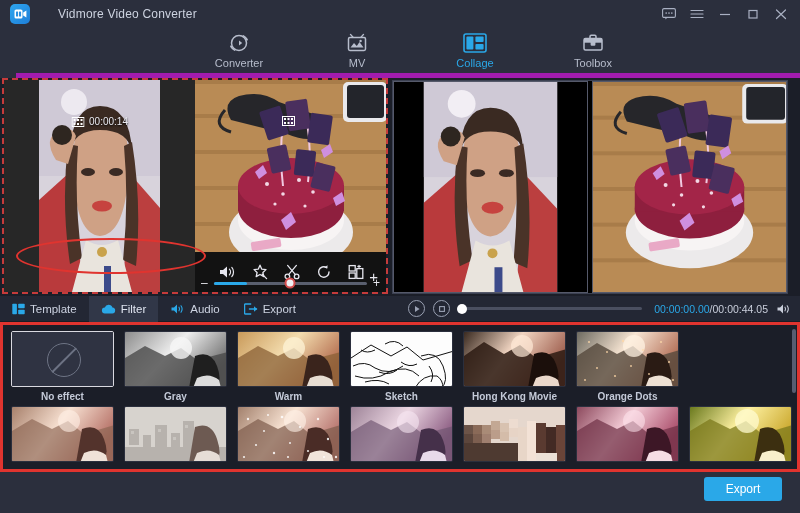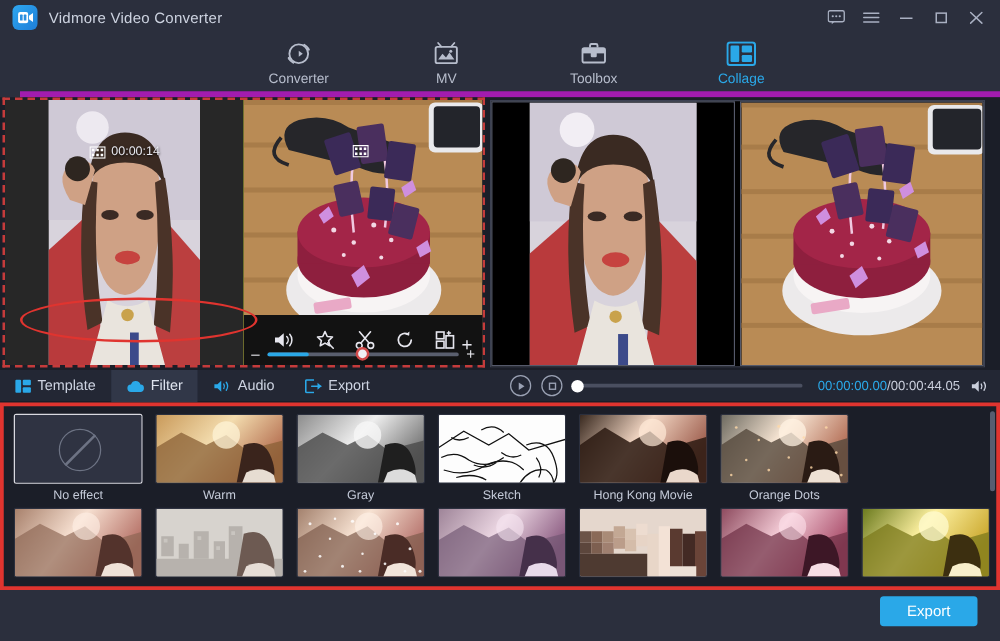--- a/index.html
+++ b/index.html
@@ -23,21 +23,21 @@
     display: flex; align-items: center;
   }
   #app-logo {
     width: 20px; height: 20px; margin-left: 10px;
     background: linear-gradient(135deg,#2ea7f0,#1e7ed8);
     border-radius: 5px;
     display: flex; align-items: center; justify-content: center;
   }
   #app-logo svg { display:block; }
   #app-title {
-    margin-left: 9px; font-size: 12px; color: #cdd3e0; letter-spacing: .2px;
+    margin-left: 28px; font-size: 12px; color: #cdd3e0; letter-spacing: .2px;
   }
   #win-controls {
     position: absolute; right: 6px; top: 0; height: 28px;
     display: flex; align-items: center; gap: 2px;
   }
   .winbtn {
     width: 26px; height: 24px; display: flex; align-items: center; justify-content: center;
     color: #a9b0c2; cursor: default;
   }
 
@@ -165,21 +165,21 @@
   
   #filter-panel {
     position: absolute; top: 322px; left: 0; width: 800px; height: 150px;
     background: #1b1e28;
     border: 3px solid #e0342f;
     overflow: hidden;
   }
   #filter-scroll { position: relative; width: 794px; padding: 6px 0 0 8px; }
   .filter-row { display: flex; gap: 10px; }
   .filter-row + .filter-row { margin-top: 4px; }
-  .filter-item { width: 103px; }
+  .filter-item { width: 103px; font-weight: bold; }
   .thumb {
     width: 103px; height: 56px; border-radius: 2px; overflow: hidden; position: relative;
     background: #2b2f3d; border: 1px solid transparent;
   }
   .filter-item.selected .thumb { border: 1px solid #d9d9e0; }
   .thumb-label {
     margin-top: 4px; text-align: center; font-size: 10px; color: #c4cad8;
     white-space: nowrap; overflow: hidden; text-overflow: ellipsis;
   }
   .no-effect-thumb {
@@ -288,42 +288,42 @@
           <rect x="2.5" y="5.5" width="17" height="13" rx="1.4" fill="none" stroke="currentColor" stroke-width="1.5"></rect>
           <path d="M4.5 15.5 L8 11 L10.8 14 L13.5 10 L17.5 15.5 Z" fill="currentColor"></path>
           <circle cx="14.6" cy="9" r="1.2" fill="currentColor"></circle>
           <line x1="7" y1="5.2" x2="4.5" y2="2.4" stroke="currentColor" stroke-width="1.4" stroke-linecap="round"></line>
           <line x1="15" y1="5.2" x2="17.5" y2="2.4" stroke="currentColor" stroke-width="1.4" stroke-linecap="round"></line>
         </svg>
       </div>
       <div class="navlabel">MV</div>
     </div>
 
+    <div class="navitem active">
+      <div class="navicon">
+        <svg width="24" height="20" viewBox="0 0 24 20">
+          <rect x="1" y="1" width="22" height="18" rx="2" fill="none" stroke="currentColor" stroke-width="1.6"></rect>
+          <rect x="3.4" y="3.4" width="7" height="13.2" rx="1" fill="currentColor"></rect>
+          <rect x="12.4" y="3.4" width="8.2" height="5.6" rx="1" fill="currentColor"></rect>
+          <rect x="12.4" y="11" width="8.2" height="5.6" rx="1" fill="currentColor"></rect>
+        </svg>
+      </div>
+      <div class="navlabel">Collage</div>
+    </div>
+
     <div class="navitem">
       <div class="navicon">
         <svg width="22" height="20" viewBox="0 0 22 20">
           <path d="M8 5 V3.4 a1.2 1.2 0 0 1 1.2-1.2 h3.6 A1.2 1.2 0 0 1 14 3.4 V5" fill="none" stroke="currentColor" stroke-width="1.5"></path>
           <rect x="2" y="5.5" width="18" height="11.5" rx="1.5" fill="none" stroke="currentColor" stroke-width="1.5"></rect>
           <rect x="2" y="5.5" width="18" height="4.2" fill="currentColor"></rect>
           <rect x="8.6" y="8.2" width="4.8" height="4.6" rx="1" fill="currentColor"></rect>
         </svg>
       </div>
       <div class="navlabel">Toolbox</div>
-    </div>
-
-    <div class="navitem active">
-      <div class="navicon">
-        <svg width="24" height="20" viewBox="0 0 24 20">
-          <rect x="1" y="1" width="22" height="18" rx="2" fill="none" stroke="currentColor" stroke-width="1.6"></rect>
-          <rect x="3.4" y="3.4" width="7" height="13.2" rx="1" fill="currentColor"></rect>
-          <rect x="12.4" y="3.4" width="8.2" height="5.6" rx="1" fill="currentColor"></rect>
-          <rect x="12.4" y="11" width="8.2" height="5.6" rx="1" fill="currentColor"></rect>
-        </svg>
-      </div>
-      <div class="navlabel">Collage</div>
     </div>
   </div>
 
   <div id="workspace">
 
     <div id="collage-canvas">
       <div id="collage-grid">
 
         <div class="cell selected">
           <div class="cell-media">
@@ -640,54 +640,54 @@
               <div class="ban-circle"></div>
             </div>
           </div>
           <div class="thumb-label">No effect</div>
         </div>
 
         <div class="filter-item">
           <div class="thumb">
             <svg width="103" height="56" viewBox="0 0 103 56" preserveAspectRatio="none">
               <defs>
+                  <linearGradient id="gG" x1="0" y1="0" x2="1" y2="0.5">
+                <stop offset="0" stop-color="#8c8c8c"></stop>
+                    <stop offset=".5" stop-color="#eeeeee"></stop>
+                    <stop offset="1" stop-color="#6b6b6b"></stop>
+              </linearGradient>
+                </defs>
+              <rect width="103" height="56" fill="url(#gG)"></rect>
+              <path d="M0 26 L20 14 L40 24 L56 16 L72 28 L103 20 L103 56 L0 56 Z" fill="#4a4a4a" opacity=".8"></path>
+              <circle cx="56" cy="16" r="11" fill="#f6f6f6" opacity=".8"></circle>
+              <path d="M70 24 q16 -6 22 10 q6 16 -2 22 l-26 0 Z" fill="#1f1f1f"></path>
+              <path d="M72 46 q12 -6 22 2 l2 8 l-28 0 Z" fill="#dcdcdc"></path>
+            </svg>
+          </div>
+          <div class="thumb-label">Gray</div>
+        </div>
+
+        <div class="filter-item">
+          <div class="thumb">
+            <svg width="103" height="56" viewBox="0 0 103 56" preserveAspectRatio="none">
+              <defs>
                   <linearGradient id="gW" x1="0" y1="0" x2="1" y2="0.5">
                 <stop offset="0" stop-color="#c99a5a"></stop>
                     <stop offset=".5" stop-color="#f3dcae"></stop>
                     <stop offset="1" stop-color="#b0674a"></stop>
               </linearGradient>
                 </defs>
               <rect width="103" height="56" fill="url(#gW)"></rect>
               <path d="M0 26 L20 14 L40 24 L56 16 L72 28 L103 20 L103 56 L0 56 Z" fill="#8a6035" opacity=".75"></path>
               <circle cx="56" cy="16" r="11" fill="#fdf3d6" opacity=".75"></circle>
               <path d="M70 24 q16 -6 22 10 q6 16 -2 22 l-26 0 Z" fill="#3a241c"></path>
               <path d="M72 46 q12 -6 22 2 l2 8 l-28 0 Z" fill="#e7ddd2"></path>
             </svg>
           </div>
           <div class="thumb-label">Warm</div>
-        </div>
-
-        <div class="filter-item">
-          <div class="thumb">
-            <svg width="103" height="56" viewBox="0 0 103 56" preserveAspectRatio="none">
-              <defs>
-                  <linearGradient id="gG" x1="0" y1="0" x2="1" y2="0.5">
-                <stop offset="0" stop-color="#8c8c8c"></stop>
-                    <stop offset=".5" stop-color="#eeeeee"></stop>
-                    <stop offset="1" stop-color="#6b6b6b"></stop>
-              </linearGradient>
-                </defs>
-              <rect width="103" height="56" fill="url(#gG)"></rect>
-              <path d="M0 26 L20 14 L40 24 L56 16 L72 28 L103 20 L103 56 L0 56 Z" fill="#4a4a4a" opacity=".8"></path>
-              <circle cx="56" cy="16" r="11" fill="#f6f6f6" opacity=".8"></circle>
-              <path d="M70 24 q16 -6 22 10 q6 16 -2 22 l-26 0 Z" fill="#1f1f1f"></path>
-              <path d="M72 46 q12 -6 22 2 l2 8 l-28 0 Z" fill="#dcdcdc"></path>
-            </svg>
-          </div>
-          <div class="thumb-label">Gray</div>
         </div>
 
         <div class="filter-item">
           <div class="thumb">
             <svg width="103" height="56" viewBox="0 0 103 56" preserveAspectRatio="none">
               <rect width="103" height="56" fill="#fdfdfd"></rect>
               <g stroke="#111" stroke-width="1" fill="none">
                 <path d="M0 26 L20 13 L40 24 L56 15 L72 28 L103 19"></path>
                 <path d="M2 34 q12 -6 22 2 q14 8 28 -2"></path>
                 <path d="M4 44 q18 6 34 -4 q18 -8 30 4"></path>

